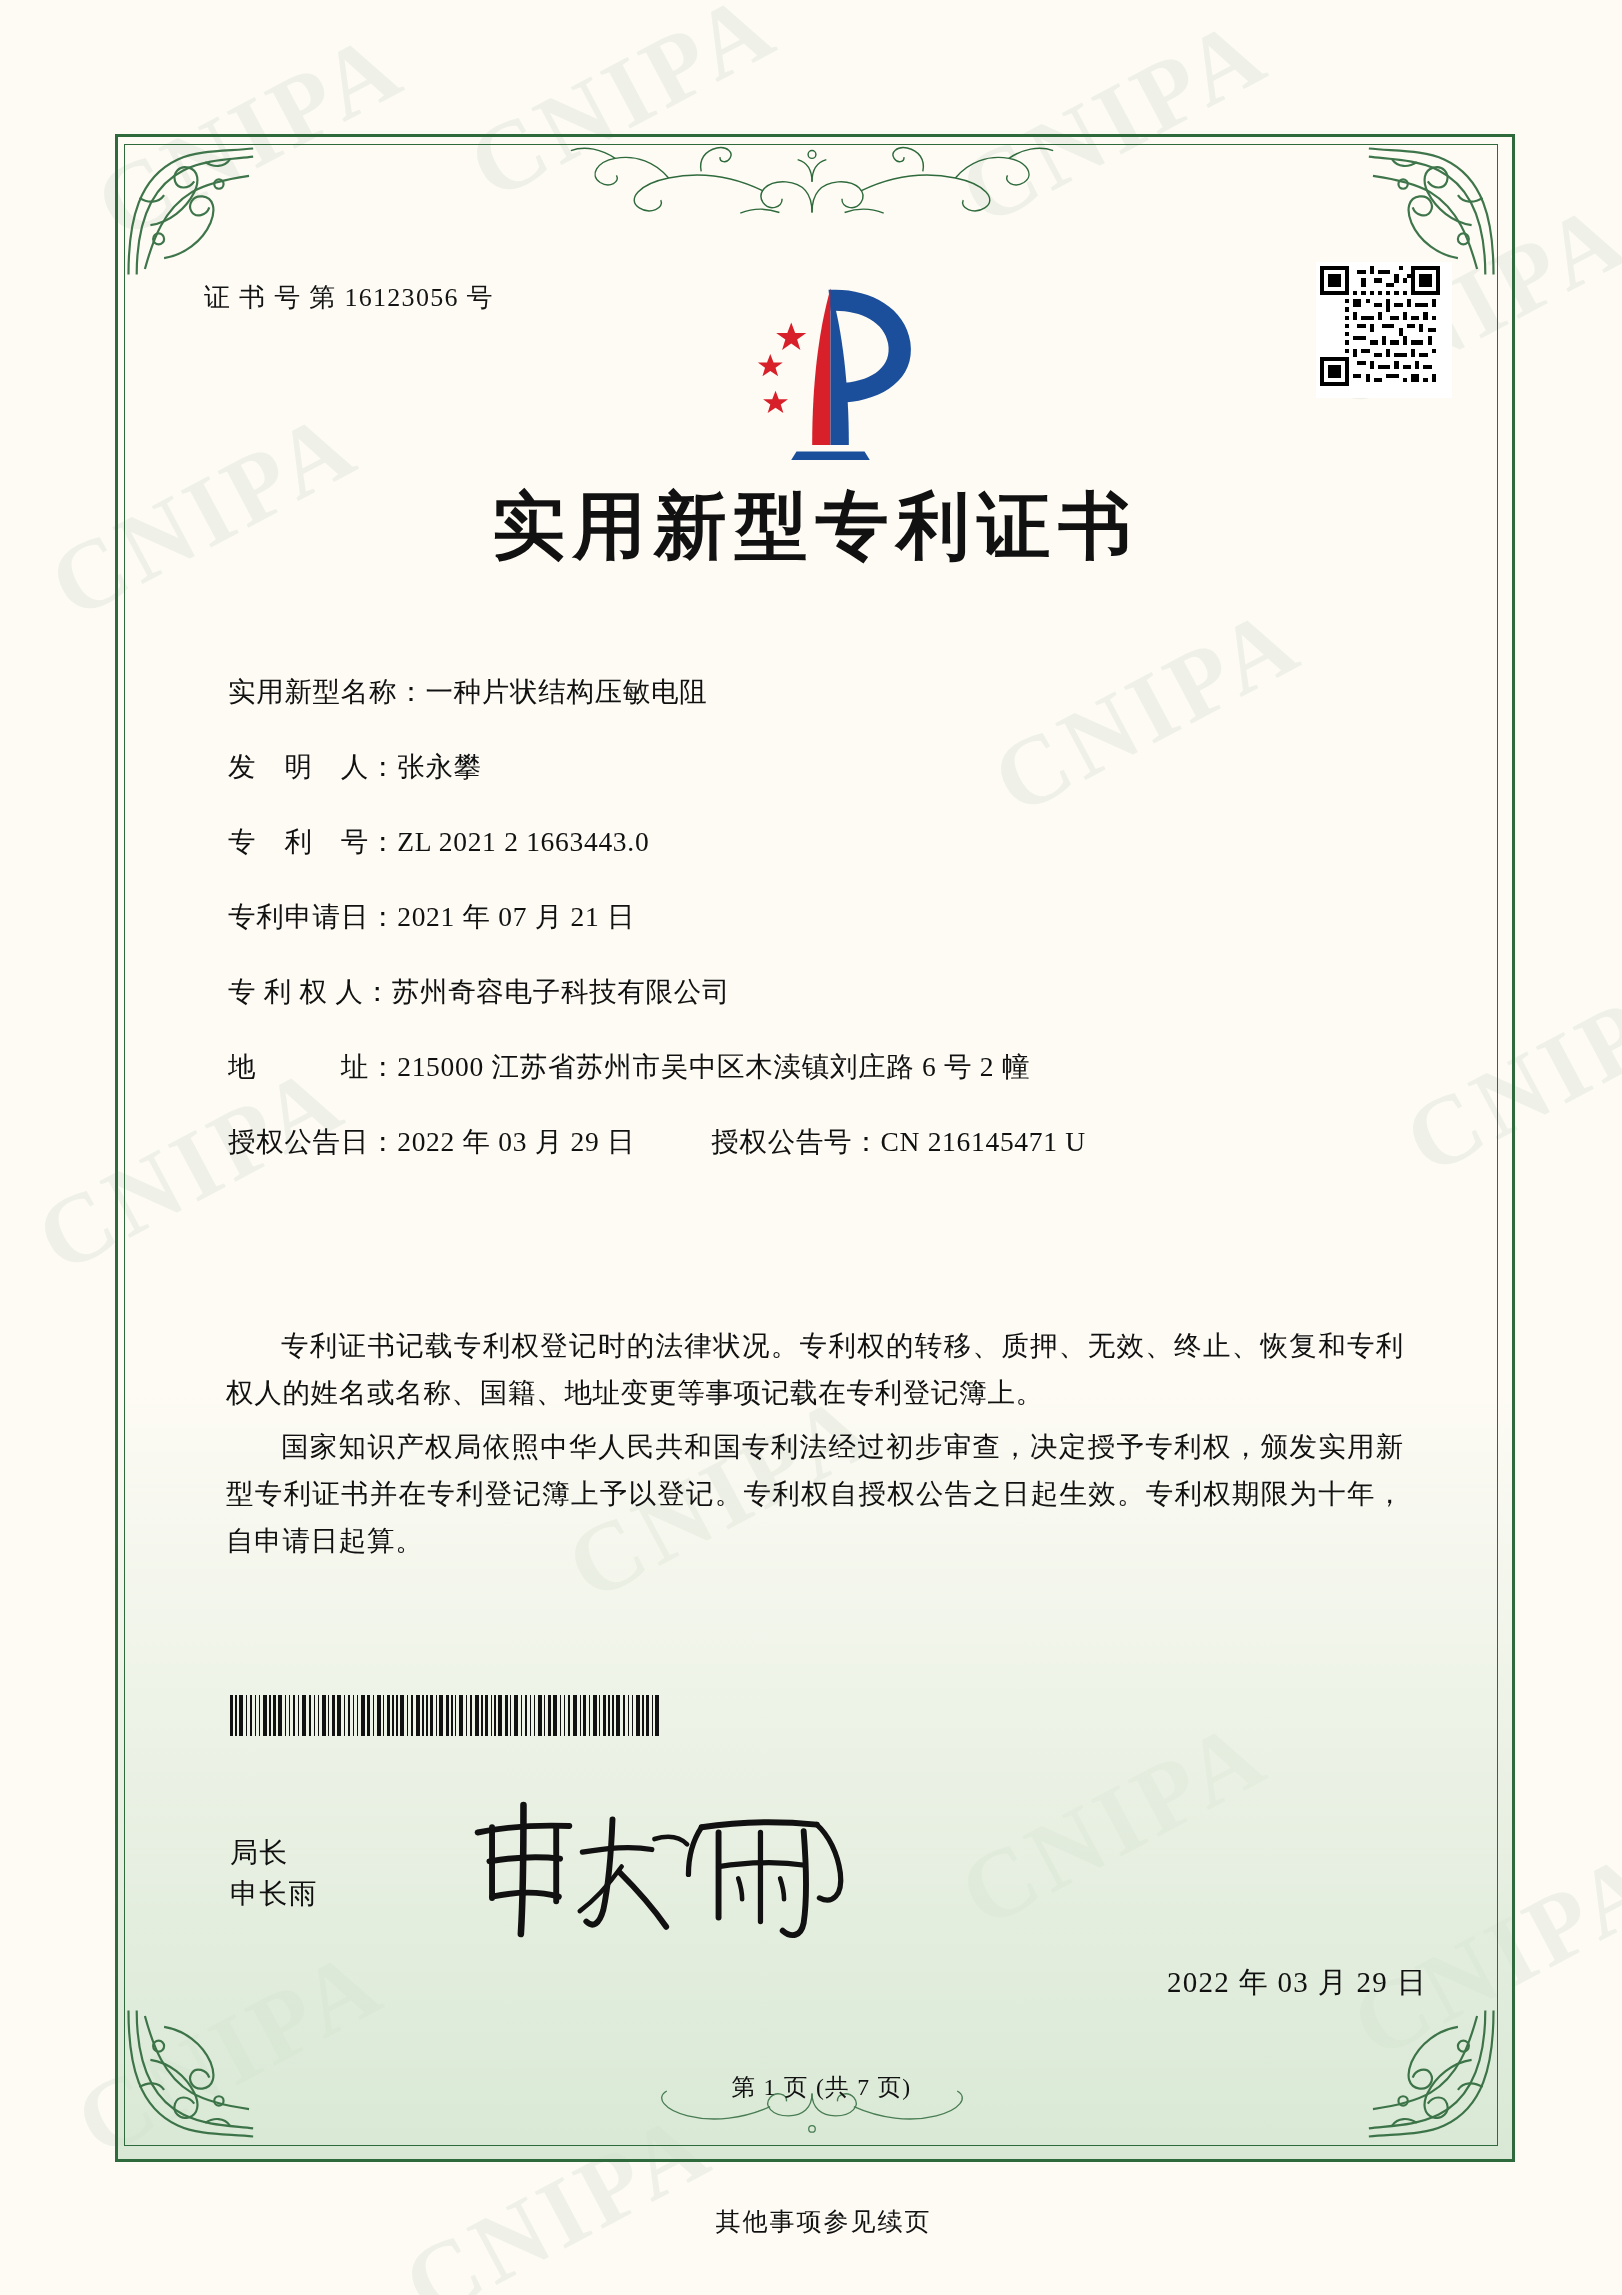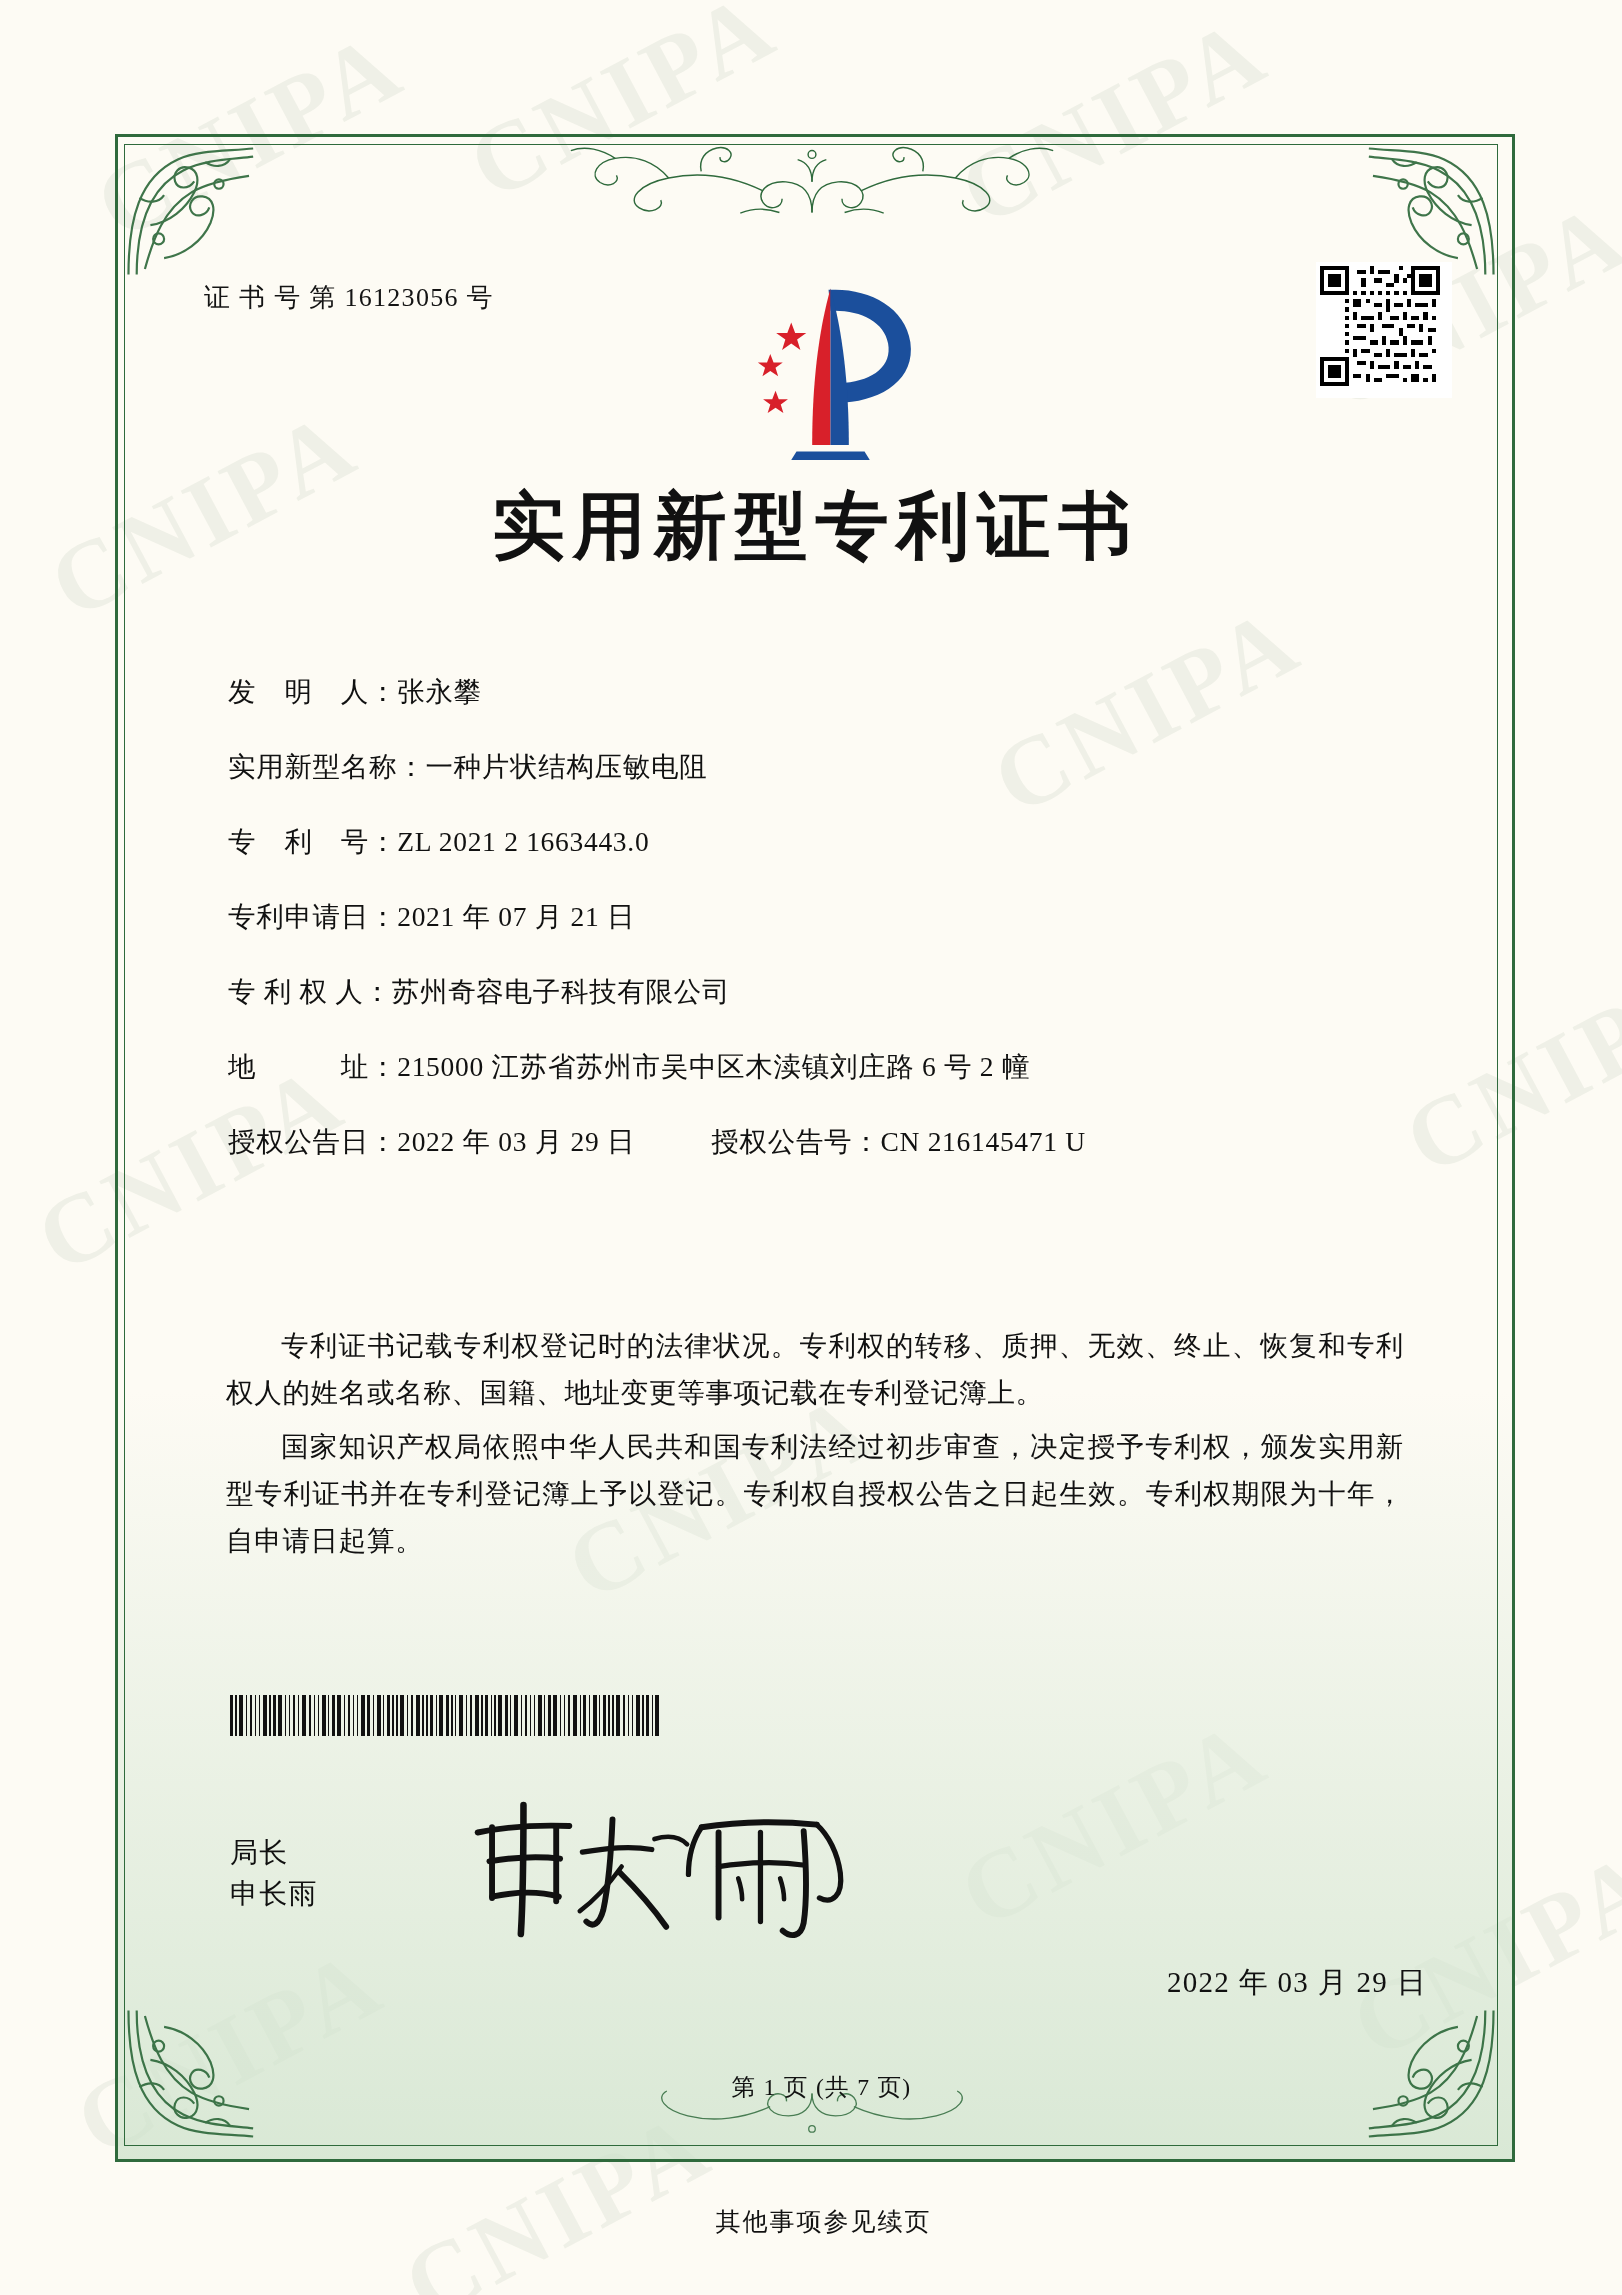--- a/index.html
+++ b/index.html
@@ -490,27 +490,27 @@
           <polygon points="94,172 99,185 113,185 102,193 106,206 94,198 82,206 86,193 75,185 89,185"></polygon>
         </g>
       </svg>
     </div>
 
     <div class="title">实用新型专利证书</div>
 
     <div class="fields">
 
       <div class="field-row">
+        <span class="field-label">实用新型名称：</span>
+        <span class="field-value">一种片状结构压敏电阻</span>
+      </div>
+
+      <div class="field-row">
         <span class="field-label">发　明　人：</span>
         <span class="field-value">张永攀</span>
-      </div>
-
-      <div class="field-row">
-        <span class="field-label">实用新型名称：</span>
-        <span class="field-value">一种片状结构压敏电阻</span>
       </div>
 
       <div class="field-row">
         <span class="field-label">专　利　号：</span>
         <span class="field-value">ZL 2021 2 1663443.0</span>
       </div>
 
       <div class="field-row">
         <span class="field-label">专利申请日：</span>
         <span class="field-value">2021 年 07 月 21 日</span>

